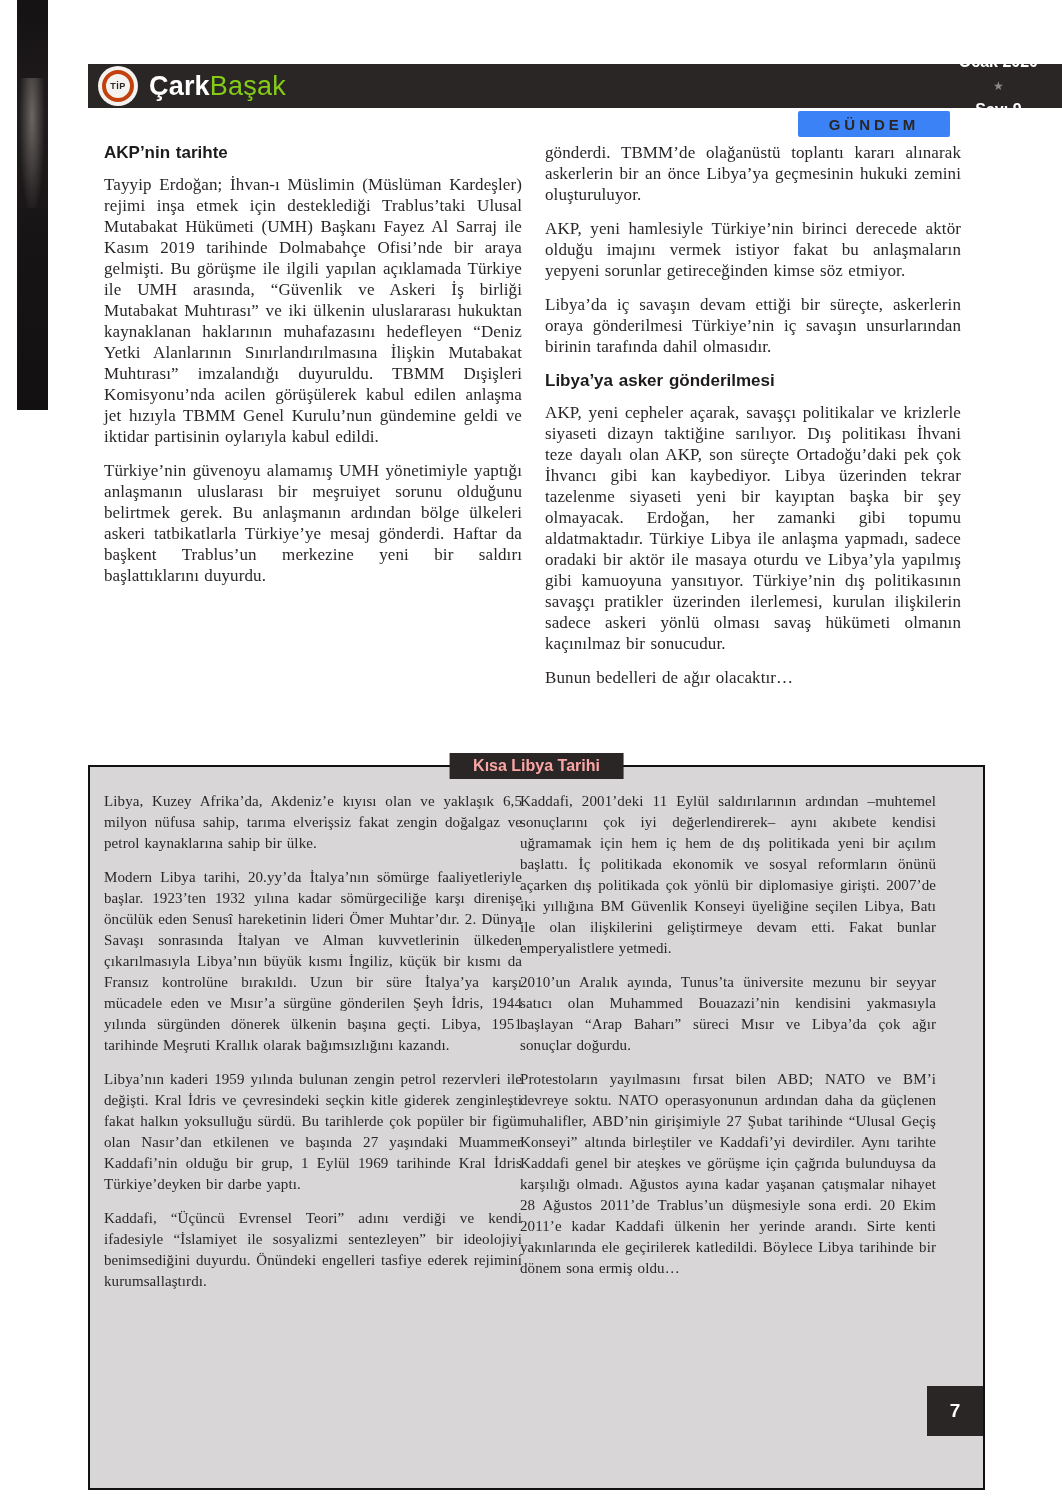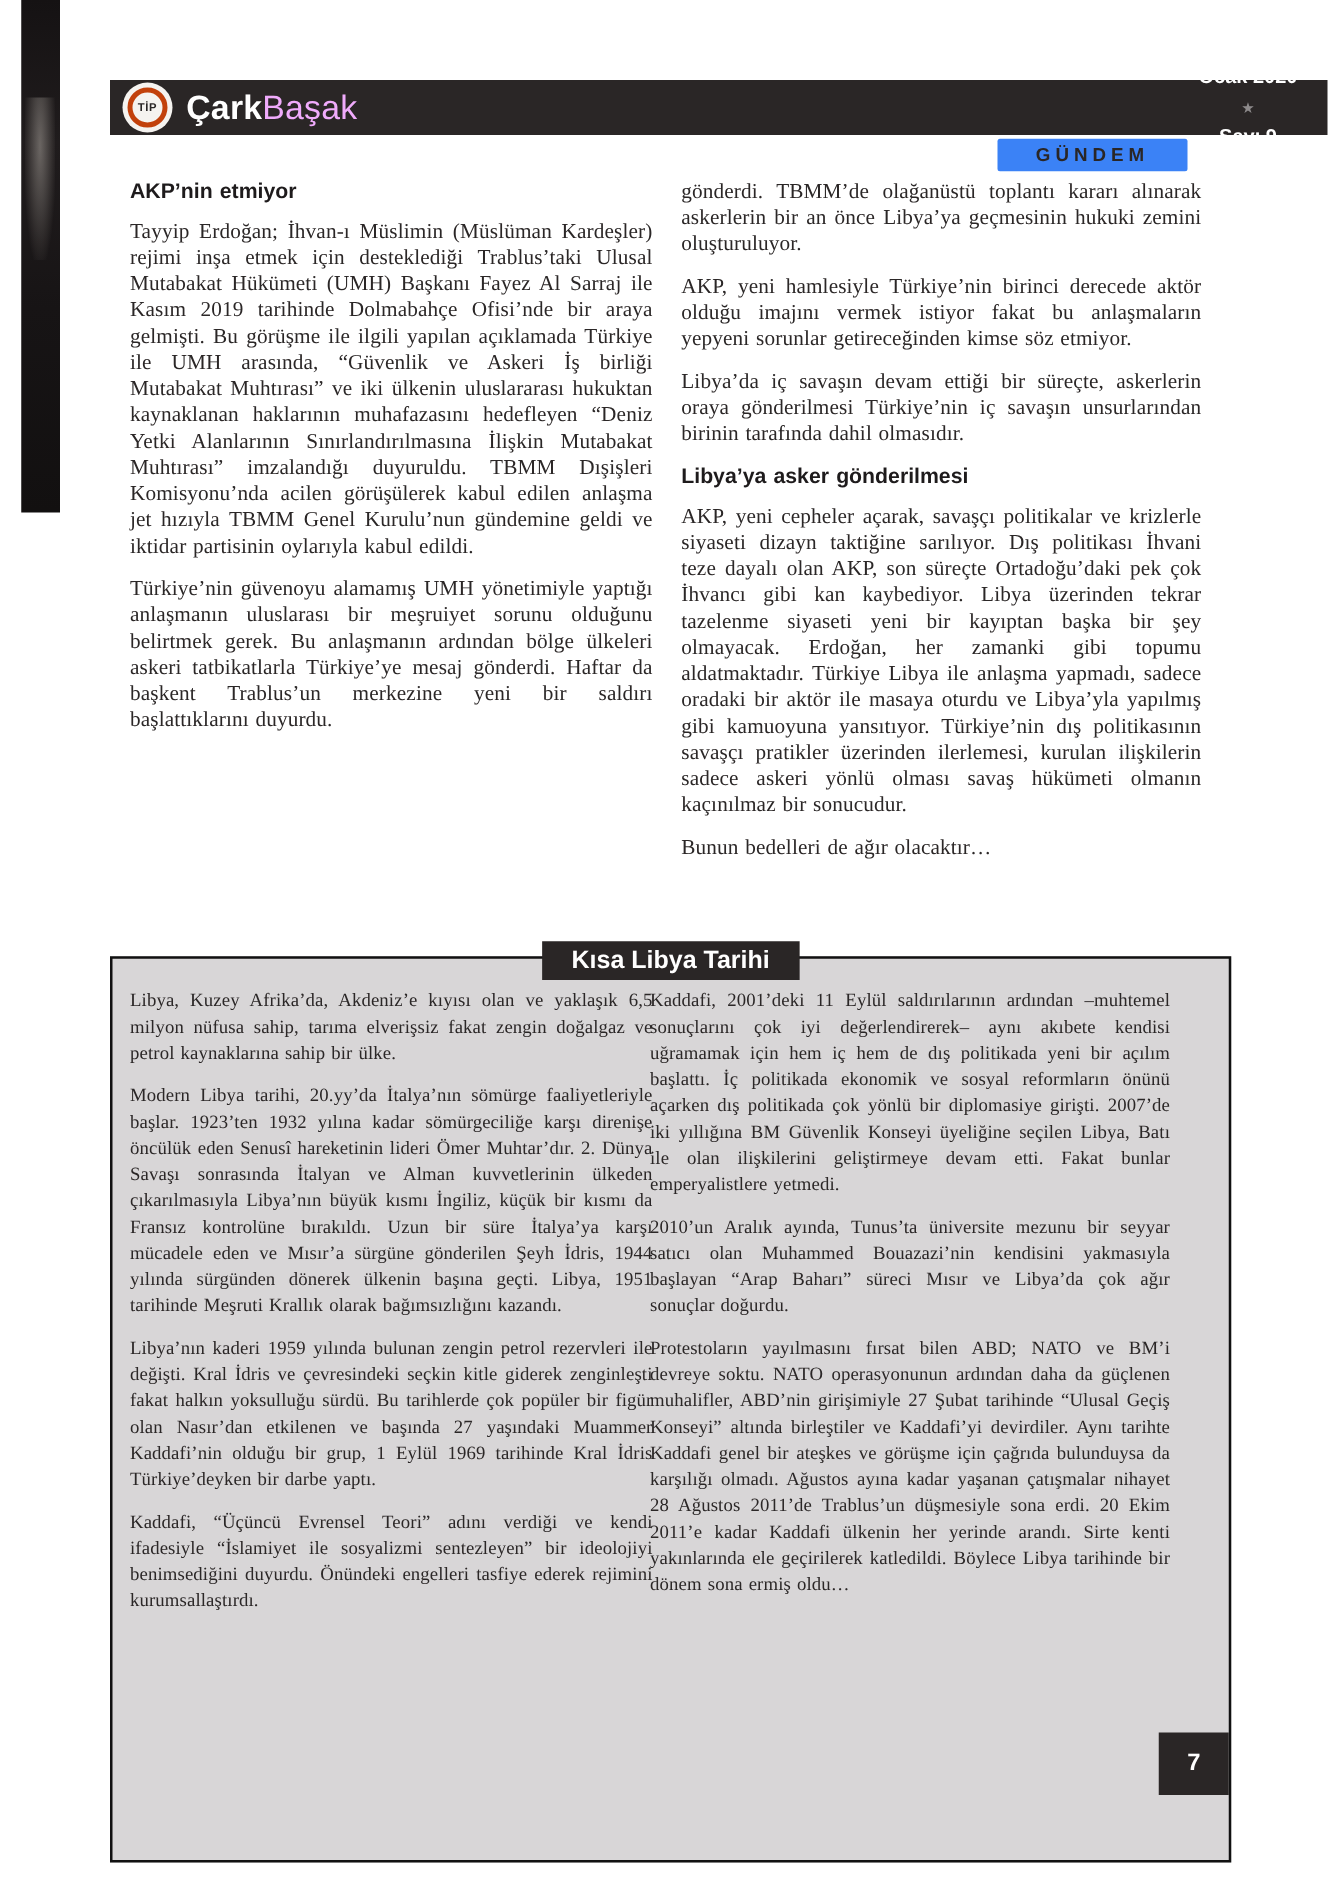--- a/index.html
+++ b/index.html
@@ -33,21 +33,21 @@
     width:32px; height:32px; border-radius:50%; border:4px solid #c2410c;
     display:flex; align-items:center; justify-content:center;
     font-family:"Liberation Sans", sans-serif; font-weight:700; font-size:9px; color:#2a2626;
     letter-spacing:.5px;
   }
   .masthead {
     margin-left:11px; font-family:"Liberation Sans", sans-serif; font-size:27px;
     color:#ffffff; letter-spacing:.2px; line-height:1;
   }
   .masthead .t-bold { font-weight:700; }
-  .masthead .t-light { font-weight:400; color:#f0abfc; }
+  .masthead .t-light { font-weight:400; color:#84cc16; }
   .issue {
     margin-left:auto; padding-right:24px;
     font-family:"Liberation Sans", sans-serif; font-weight:700; font-size:16px; color:#ffffff;
     display:flex; align-items:center; gap:8px;flex-direction:column;
   }
   .issue .star { color:#8d8a8b; font-size:12px; font-weight:400; }
 
   
   .section-badge {
     position:absolute; top:111px; right:112px; width:152px; height:26px;
@@ -71,22 +71,22 @@
   .col-right .art-head { margin-top:4px; }
   .closing { text-align:left; }
 
   
   .history-box {
     position:absolute; left:88px; top:765px; width:897px; height:725px;
     background:#d8d6d7; border:2px solid #111111;
   }
   .history-tab {
     position:absolute; top:-14px; left:50%; transform:translateX(-50%);
-    background:#2a2626; color:#ffffff; white-space:nowrap;
-    font-family:"Liberation Sans", sans-serif; font-weight:700; font-size:20px;
+    background:#2a2626; color:#fca5a5; white-space:nowrap;
+    font-family:"Liberation Sans", sans-serif; font-weight:700; font-size:16px;
     padding:4px 24px;
   }
   .box-col {
     position:absolute; top:24px; text-align:justify;
     font-size:15px; line-height:21px; letter-spacing:.1px; word-spacing:1px;
   }
   .box-left  { left:14px;  width:418px; }
   .box-right { left:430px; width:416px; }
   .box-col p { margin:0 0 13px 0; }
 
@@ -115,21 +115,21 @@
     <div class="issue">
       <span>Ocak 2020</span>
       <span class="star">★</span>
       <span>Sayı 9</span>
     </div>
   </div>
 
   <div class="section-badge">GÜNDEM</div>
 
   <div class="col col-left">
-    <h2 class="art-head">AKP’nin etmiyor</h2>
+    <h2 class="art-head">AKP’nin tarihte</h2>
     <p>Tayyip Erdoğan; İhvan-ı Müslimin (Müslüman Kardeşler) rejimi inşa etmek için desteklediği Trablus’taki Ulusal Mutabakat Hükümeti (UMH) Başkanı Fayez Al Sarraj ile Kasım 2019 tarihinde Dolmabahçe Ofisi’nde bir araya gelmişti. Bu görüşme ile ilgili yapılan açıklamada Türkiye ile UMH arasında, “Güvenlik ve Askeri İş birliği Mutabakat Muhtırası” ve iki ülkenin uluslararası hukuktan kaynaklanan haklarının muhafazasını hedefleyen “Deniz Yetki Alanlarının Sınırlandırılmasına İlişkin Mutabakat Muhtırası” imzalandığı duyuruldu. TBMM Dışişleri Komisyonu’nda acilen görüşülerek kabul edilen anlaşma jet hızıyla TBMM Genel Kurulu’nun gündemine geldi ve iktidar partisinin oylarıyla kabul edildi.</p>
     <p>Türkiye’nin güvenoyu alamamış UMH yönetimiyle yaptığı anlaşmanın uluslarası bir meşruiyet sorunu olduğunu belirtmek gerek. Bu anlaşmanın ardından bölge ülkeleri askeri tatbikatlarla Türkiye’ye mesaj gönderdi. Haftar da başkent Trablus’un merkezine yeni bir saldırı başlattıklarını duyurdu.</p>
   </div>
 
   <div class="col col-right">
     <p>gönderdi. TBMM’de olağanüstü toplantı kararı alınarak askerlerin bir an önce Libya’ya geçmesinin hukuki zemini oluşturuluyor.</p>
     <p>AKP, yeni hamlesiyle Türkiye’nin birinci derecede aktör olduğu imajını vermek istiyor fakat bu anlaşmaların yepyeni sorunlar getireceğinden kimse söz etmiyor.</p>
     <p>Libya’da iç savaşın devam ettiği bir süreçte, askerlerin oraya gönderilmesi Türkiye’nin iç savaşın unsurlarından birinin tarafında dahil olmasıdır.</p>
     <h2 class="art-head">Libya’ya asker gönderilmesi</h2>
     <p>AKP, yeni cepheler açarak, savaşçı politikalar ve krizlerle siyaseti dizayn taktiğine sarılıyor. Dış politikası İhvani teze dayalı olan AKP, son süreçte Ortadoğu’daki pek çok İhvancı gibi kan kaybediyor. Libya üzerinden tekrar tazelenme siyaseti yeni bir kayıptan başka bir şey olmayacak. Erdoğan, her zamanki gibi topumu aldatmaktadır. Türkiye Libya ile anlaşma yapmadı, sadece oradaki bir aktör ile masaya oturdu ve Libya’yla yapılmış gibi kamuoyuna yansıtıyor. Türkiye’nin dış politikasının savaşçı pratikler üzerinden ilerlemesi, kurulan ilişkilerin sadece askeri yönlü olması savaş hükümeti olmanın kaçınılmaz bir sonucudur.</p>

